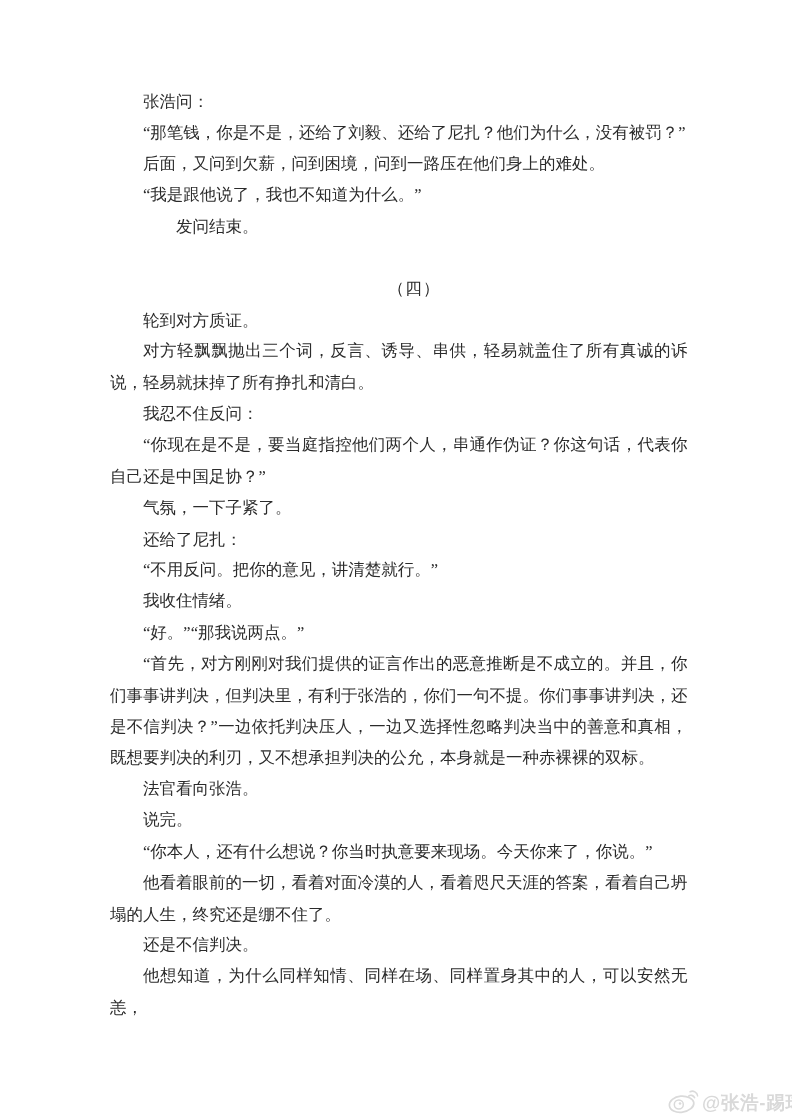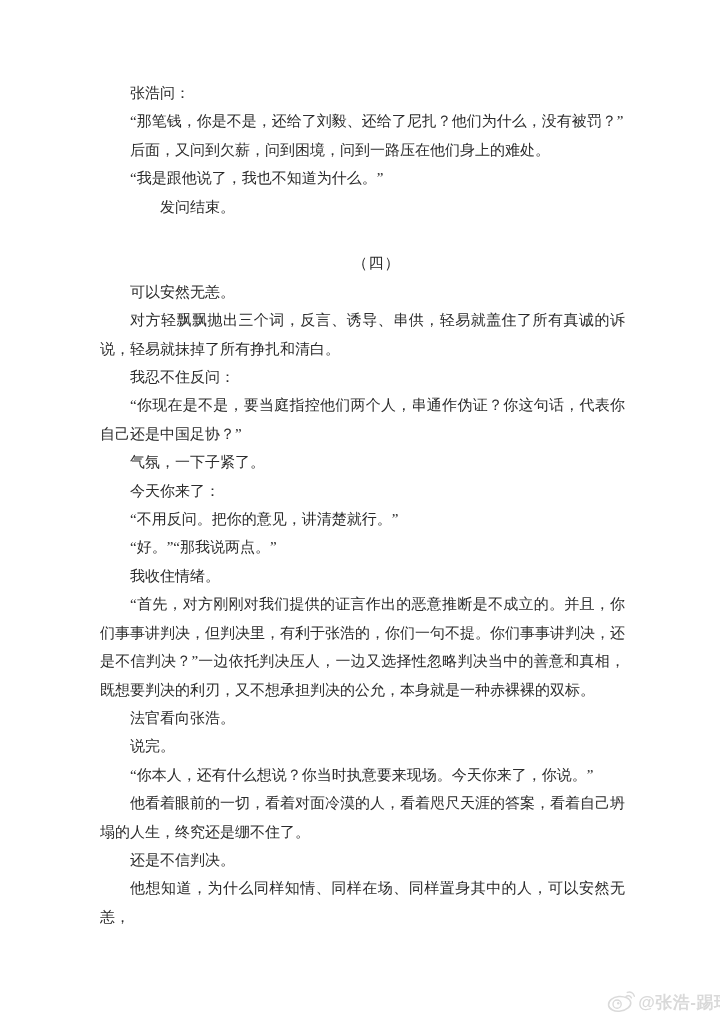--- a/index.html
+++ b/index.html
@@ -66,29 +66,29 @@
 
 <div class="page">
 
   <div class="content" id="paragraphs">
       <p class="para indent2">张浩问：</p>
       <p class="para indent2">“那笔钱，你是不是，还给了刘毅、还给了尼扎？他们为什么，没有被罚？”</p>
       <p class="para indent2">后面，又问到欠薪，问到困境，问到一路压在他们身上的难处。</p>
       <p class="para indent2">“我是跟他说了，我也不知道为什么。”</p>
       <p class="para indent4">发问结束。</p>
       <p class="para heading">（四）</p>
-      <p class="para indent2">可以安然无恙。</p>
+      <p class="para indent2">轮到对方质证。</p>
       <p class="para indent2">对方轻飘飘抛出三个词，反言、诱导、串供，轻易就盖住了所有真诚的诉说，轻易就抹掉了所有挣扎和清白。</p>
       <p class="para indent2">我忍不住反问：</p>
       <p class="para indent2">“你现在是不是，要当庭指控他们两个人，串通作伪证？你这句话，代表你自己还是中国足协？”</p>
       <p class="para indent2">气氛，一下子紧了。</p>
-      <p class="para indent2">今天你来了：</p>
+      <p class="para indent2">还给了尼扎：</p>
       <p class="para indent2">“不用反问。把你的意见，讲清楚就行。”</p>
+      <p class="para indent2">我收住情绪。</p>
       <p class="para indent2">“好。”“那我说两点。”</p>
-      <p class="para indent2">我收住情绪。</p>
       <p class="para indent2">“首先，对方刚刚对我们提供的证言作出的恶意推断是不成立的。并且，你们事事讲判决，但判决里，有利于张浩的，你们一句不提。你们事事讲判决，还是不信判决？”一边依托判决压人，一边又选择性忽略判决当中的善意和真相，既想要判决的利刃，又不想承担判决的公允，本身就是一种赤裸裸的双标。</p>
       <p class="para indent2">法官看向张浩。</p>
       <p class="para indent2">说完。</p>
       <p class="para indent2">“你本人，还有什么想说？你当时执意要来现场。今天你来了，你说。”</p>
       <p class="para indent2">他看着眼前的一切，看着对面冷漠的人，看着咫尺天涯的答案，看着自己坍塌的人生，终究还是绷不住了。</p>
       <p class="para indent2">还是不信判决。</p>
       <p class="para indent2">他想知道，为什么同样知情、同样在场、同样置身其中的人，可以安然无恙，</p>
     </div>
 
   <div class="watermark">

